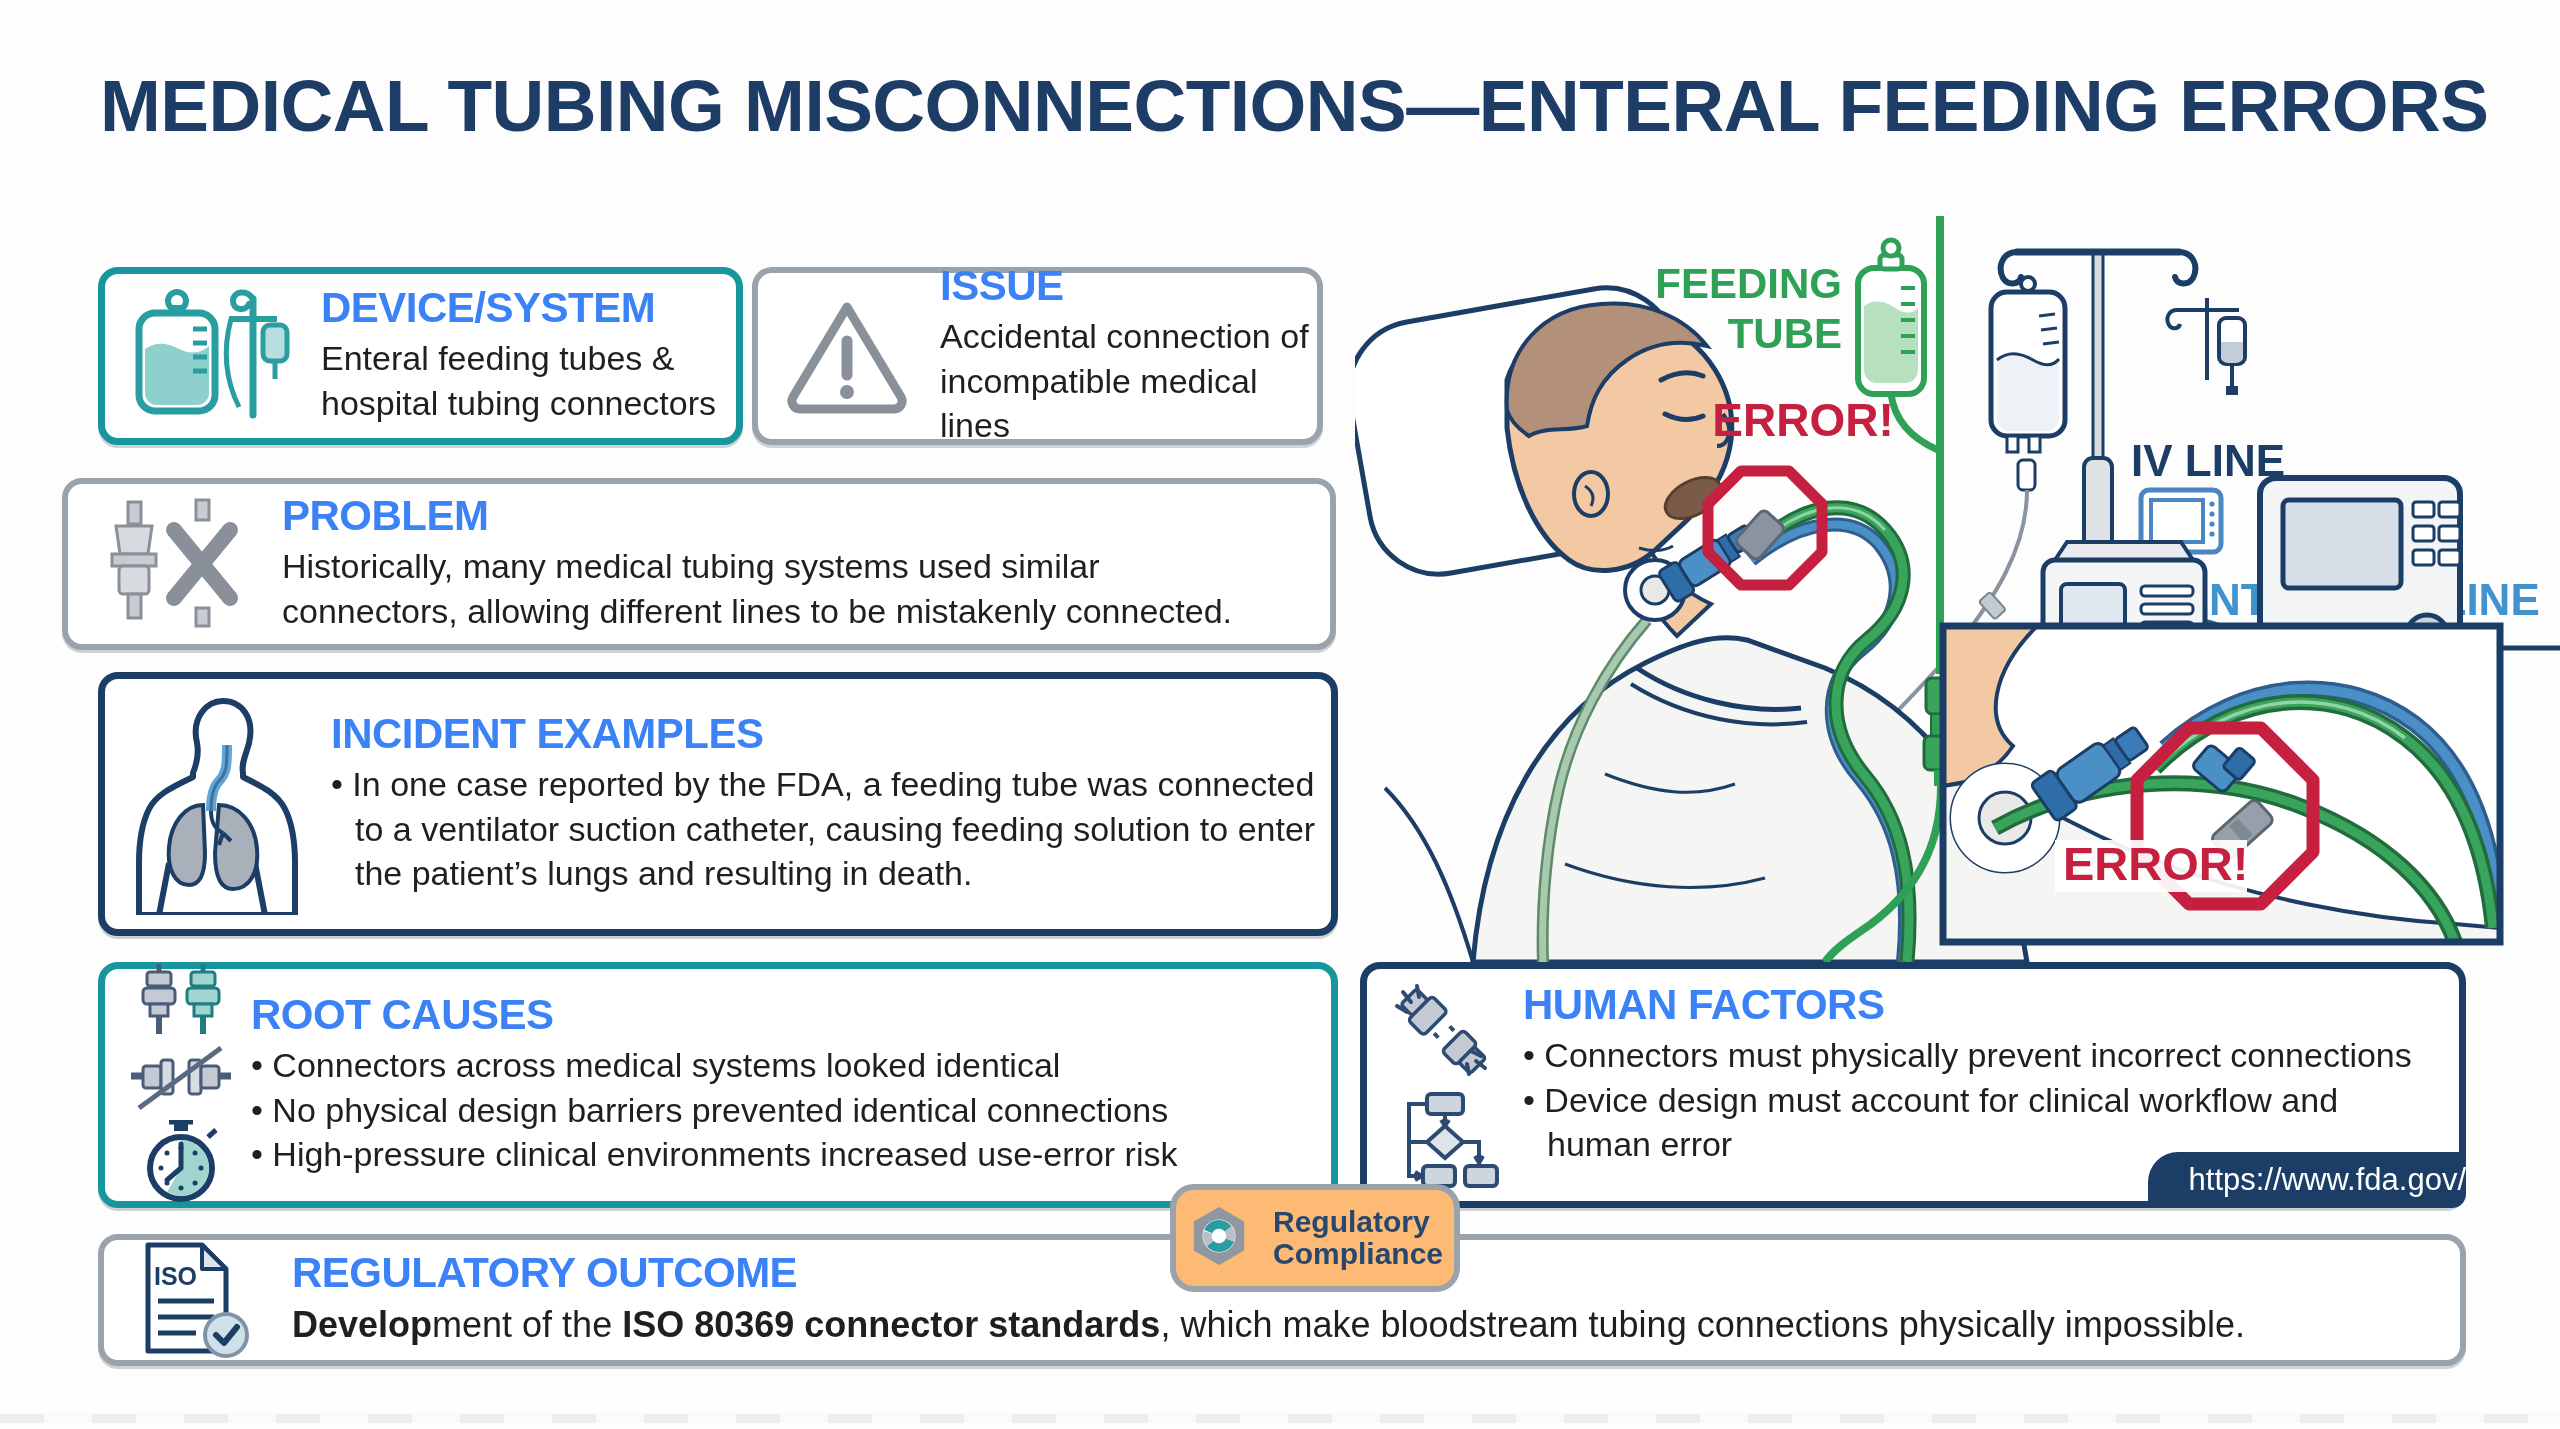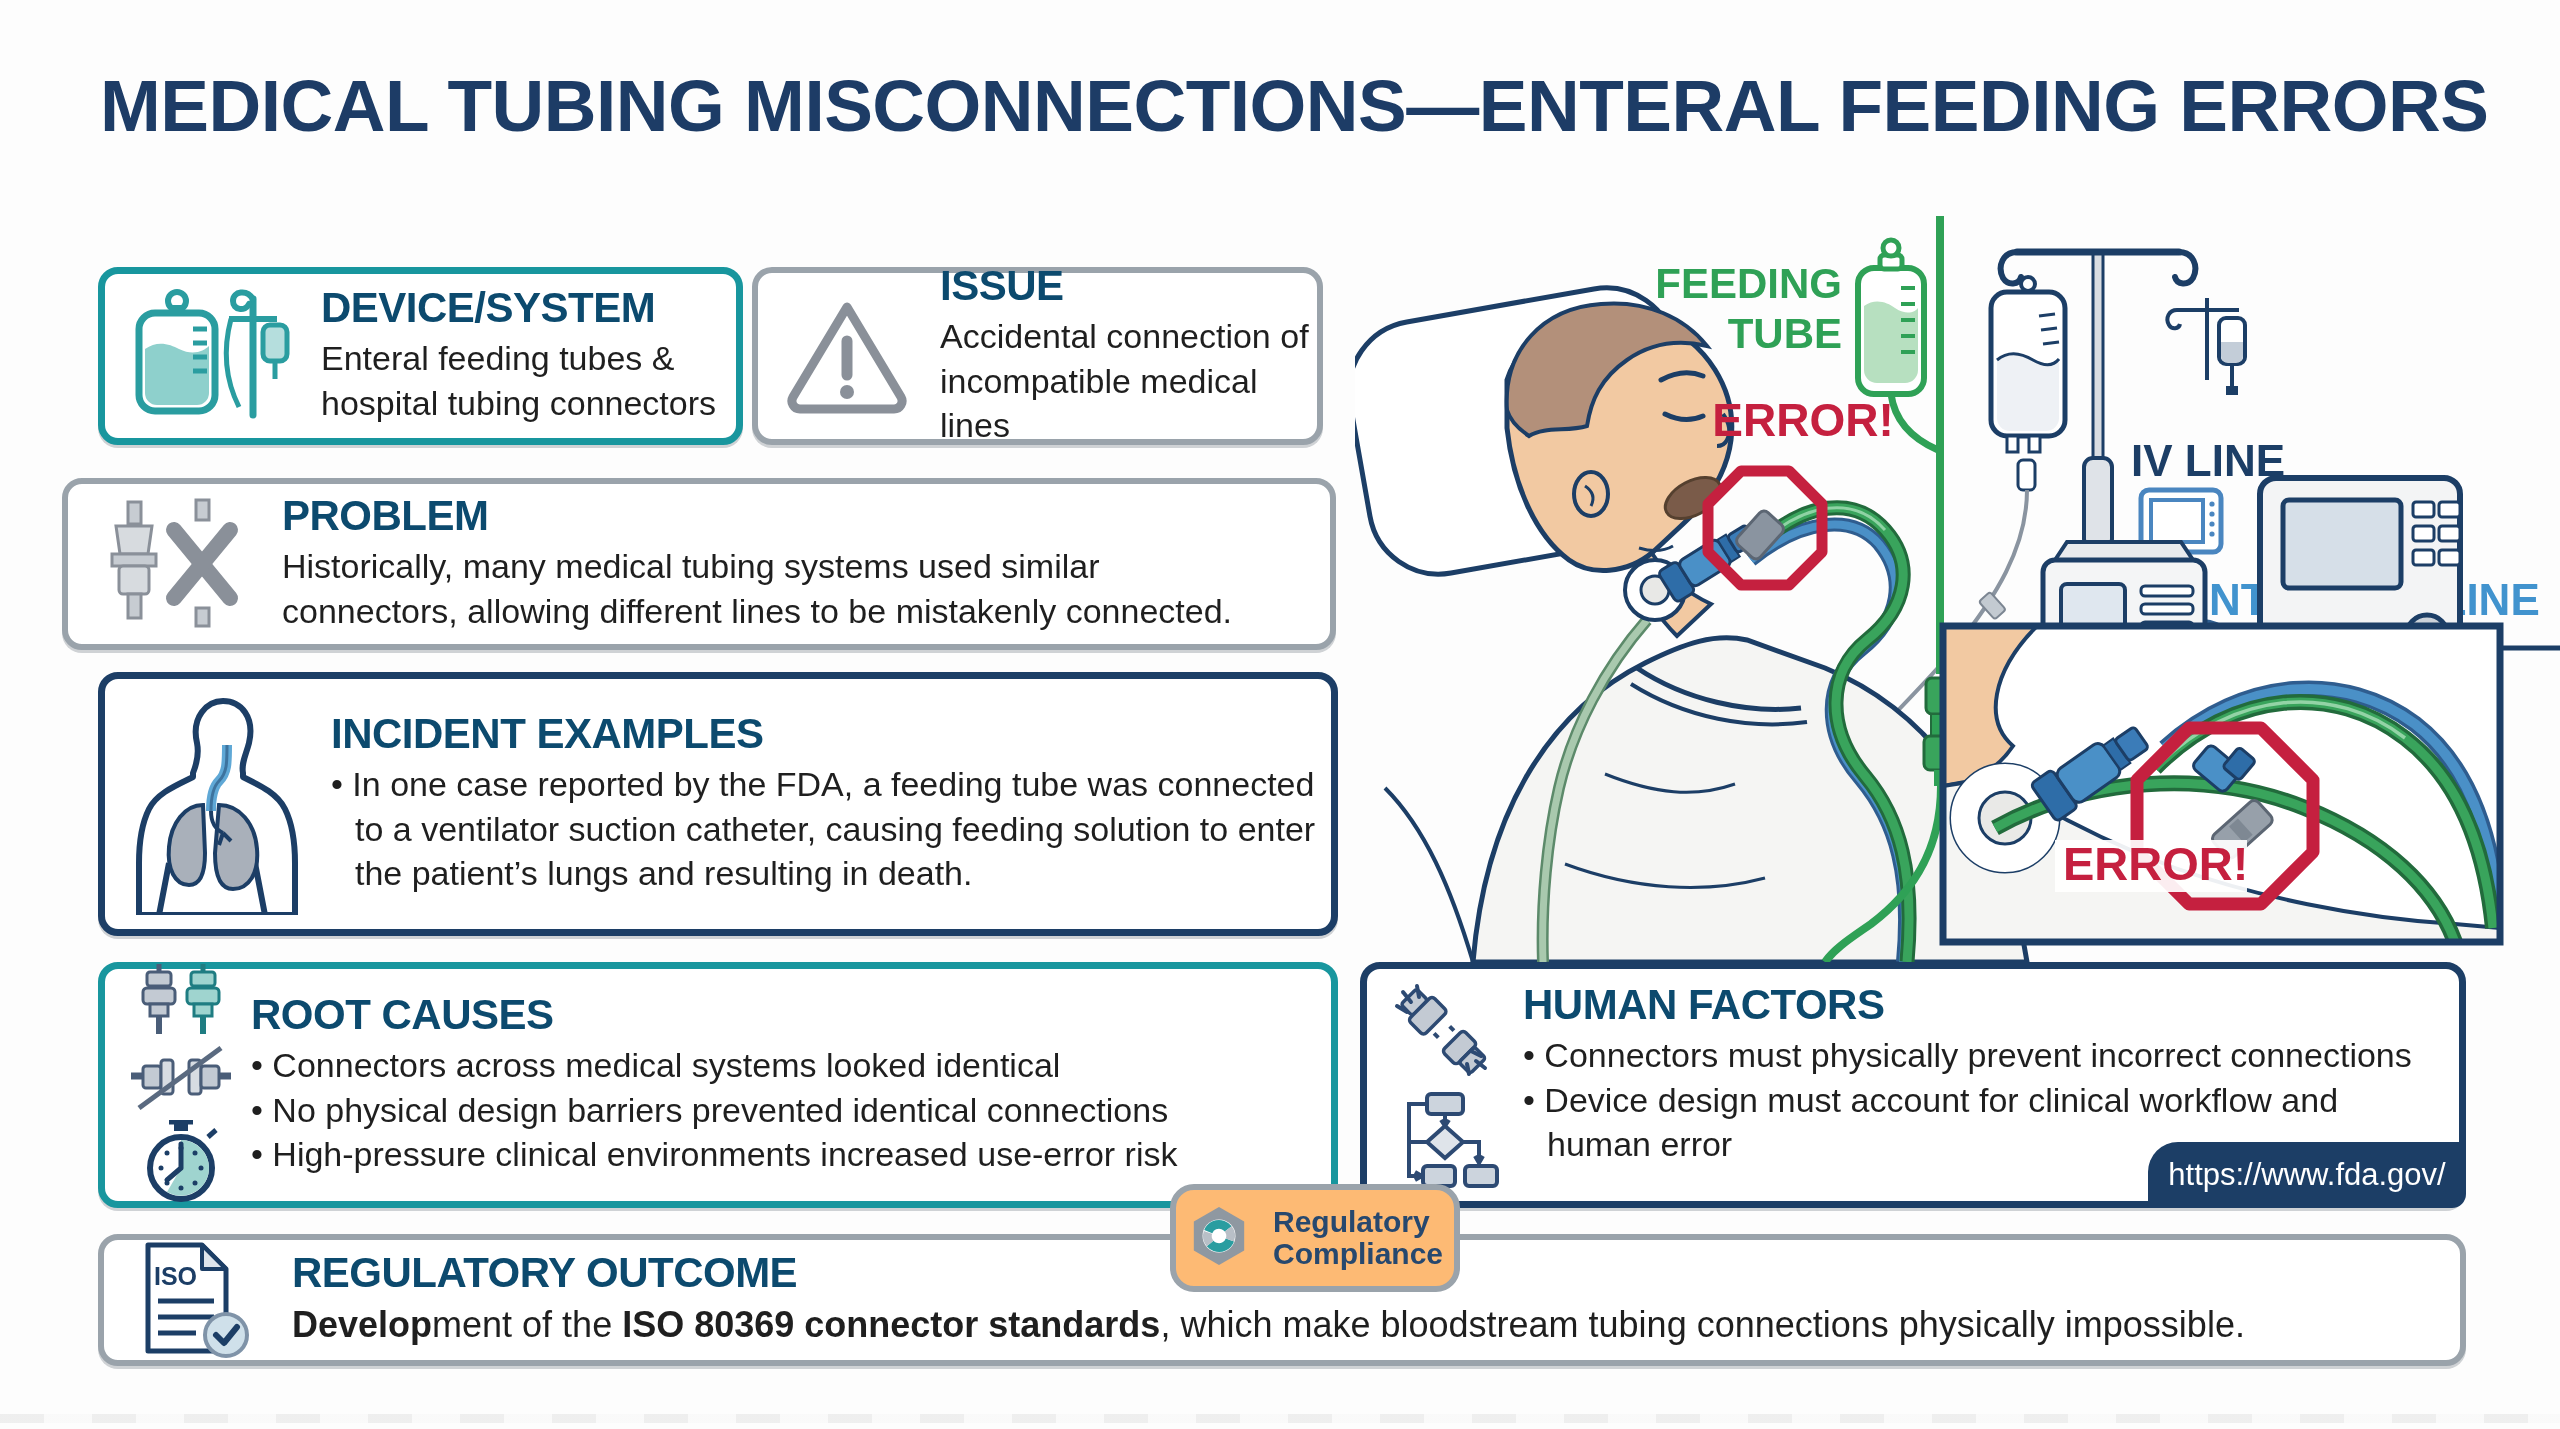--- a/index.html
+++ b/index.html
@@ -3,43 +3,43 @@
 <meta charset="utf-8">
 <style>
   html,body{margin:0;padding:0;background:#fff;}
   .canvas{position:relative;width:2560px;height:1429px;background:#fdfdfd;overflow:hidden;
           font-family:"Liberation Sans",sans-serif;color:#1f1f1f;}
   .title{position:absolute;left:100px;top:64px;font-size:73px;font-weight:bold;color:#1d3c66;
          letter-spacing:-0.5px;white-space:nowrap;}
   .box{position:absolute;background:#fff;border-radius:20px;display:flex;align-items:center;
        box-sizing:border-box;box-shadow:0 3px 0 rgba(120,128,138,.35);}
   .box .iconcol{flex:0 0 auto;display:flex;flex-direction:column;justify-content:center;gap:10px;}
-  .h{font-weight:bold;font-size:42px;color:#0c4a6e;letter-spacing:-0.5px;margin-bottom:6px;line-height:1.05;}
+  .h{font-weight:bold;font-size:42px;color:#3b82f6;letter-spacing:-0.5px;margin-bottom:6px;line-height:1.05;}
   .b{font-size:34px;color:#1f1f1f;line-height:1.32;}
   .bullet{padding-left:24px;text-indent:-24px;}
   .teal{border:7px solid #18969e;}
   .gray{border:6px solid #9aa3ab;}
   .navy{border:7px solid #1c3e66;}
 
   .device{left:98px;top:267px;width:645px;height:178px;padding-left:22px;gap:26px;}
   .issue{left:752px;top:267px;width:571px;height:178px;padding-left:26px;gap:30px;}
   .problem{left:62px;top:478px;width:1274px;height:172px;padding-left:30px;gap:34px;}
   .incident{left:98px;top:672px;width:1240px;height:264px;padding-left:26px;gap:30px;}
   .root{left:98px;top:962px;width:1240px;height:246px;padding-left:24px;gap:18px;}
   .human{left:1360px;top:962px;width:1106px;height:246px;padding-left:22px;gap:24px;}
   .regulatory{left:98px;top:1234px;width:2368px;height:132px;padding-left:30px;gap:40px;}
 
   .incident .b{width:1010px;}
   .human .b{width:900px;}
   .reg-line{font-size:36px;}
   .reg-line .bold{font-weight:bold;}
 
-  .fda-badge{position:absolute;right:-7px;bottom:-7px;width:318px;height:66px;background:#1c3e66;
+  .fda-badge{position:absolute;right:-7px;bottom:-7px;width:318px;height:56px;background:#1c3e66;
              border-top-left-radius:30px;border-bottom-right-radius:14px;display:flex;align-items:center;
-             justify-content:center;color:#fff;font-size:31px;}
+             justify-content:flex-end;color:#fff;font-size:31px;}
   .rc-badge{position:absolute;left:1170px;top:1184px;width:254px;height:96px;background:#fdba74;
             border:6px solid #9aa3ab;border-radius:24px;z-index:6;display:flex;align-items:center;
             gap:23px;padding:0 12px;box-sizing:content-box;}
   .rc-text{font-size:30px;font-weight:bold;color:#27486e;line-height:1.08;}
   .illu{position:absolute;left:1355px;top:128px;width:1205px;height:834px;}
   .bottom-strip{position:absolute;left:0;top:1414px;width:2560px;height:9px;opacity:.55;
     background:repeating-linear-gradient(90deg,#e3e3e3 0 44px,#f7f7f7 44px 92px);}
   svg text{font-family:"Liberation Sans",sans-serif;}
 </style>
 </head>

